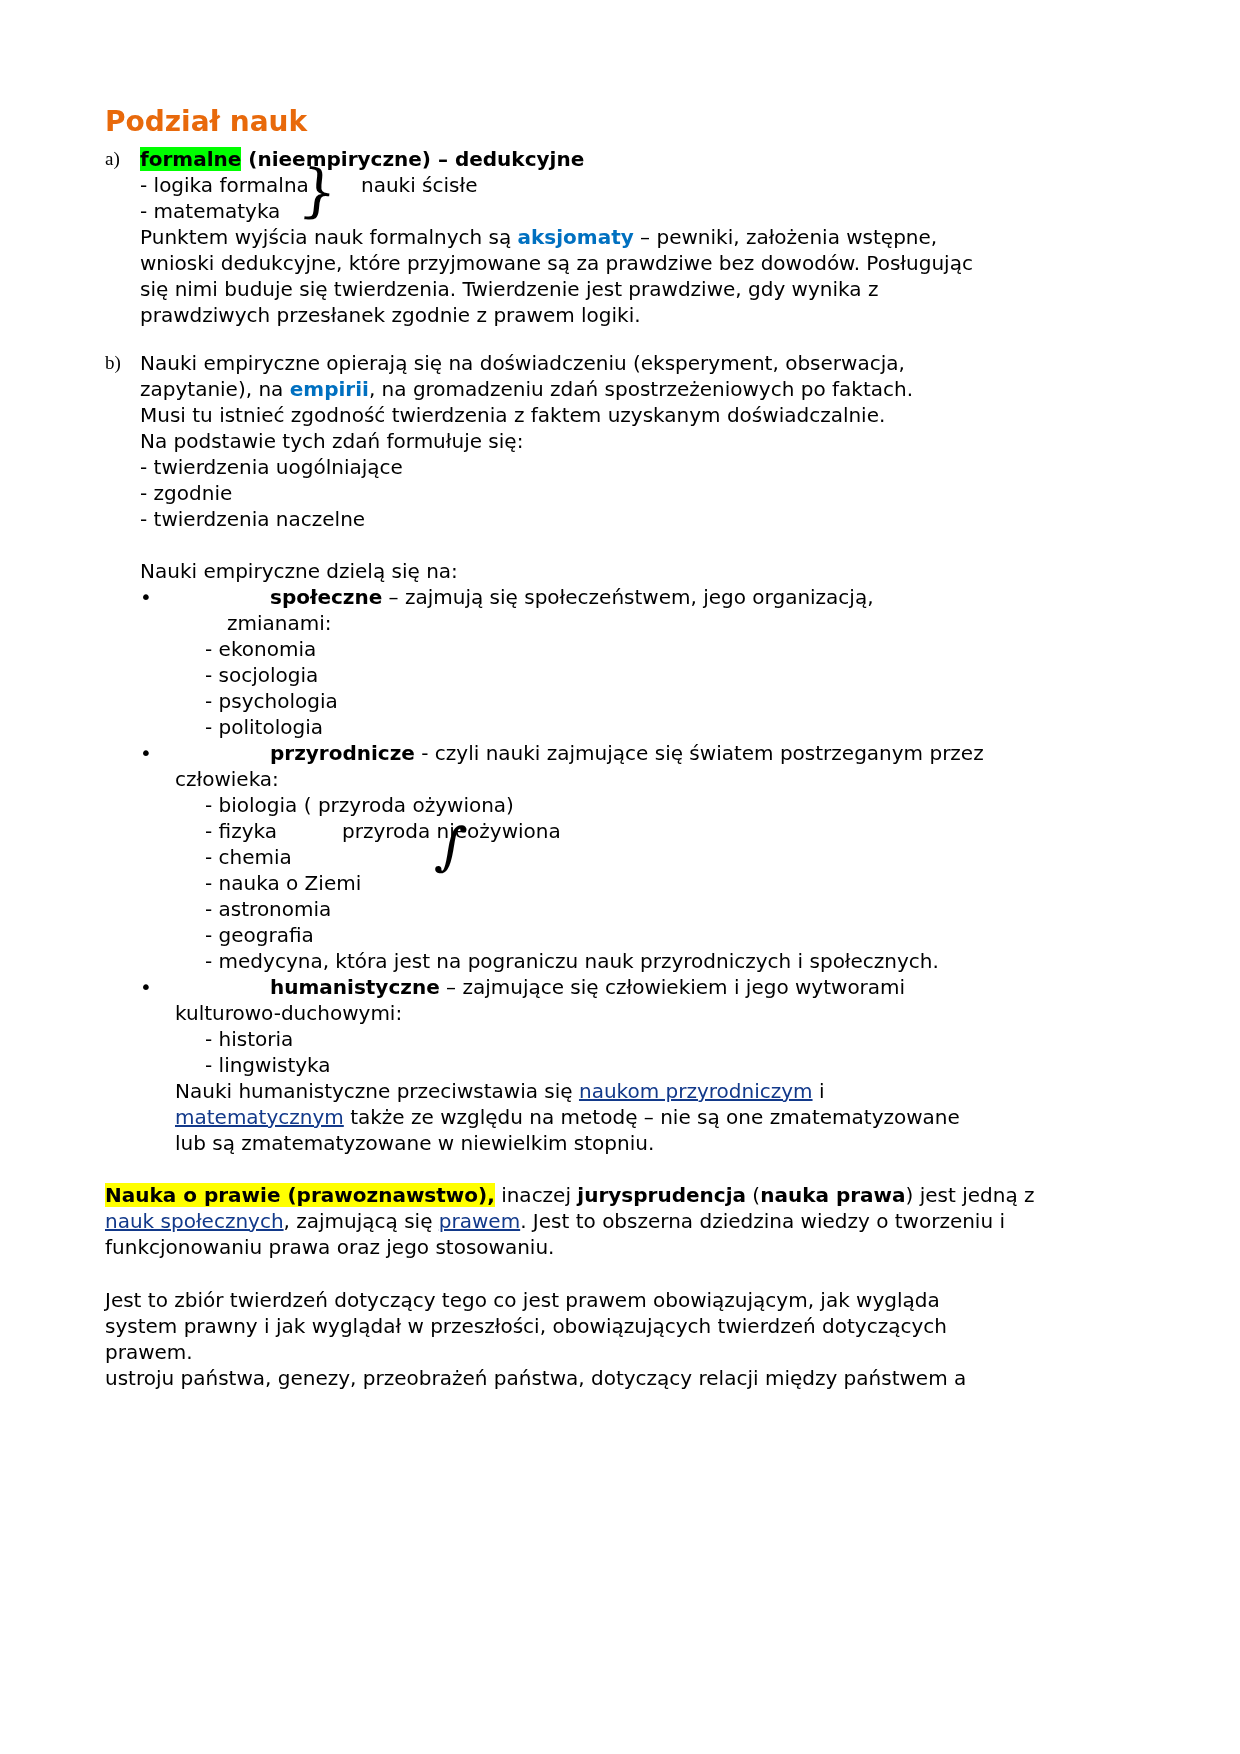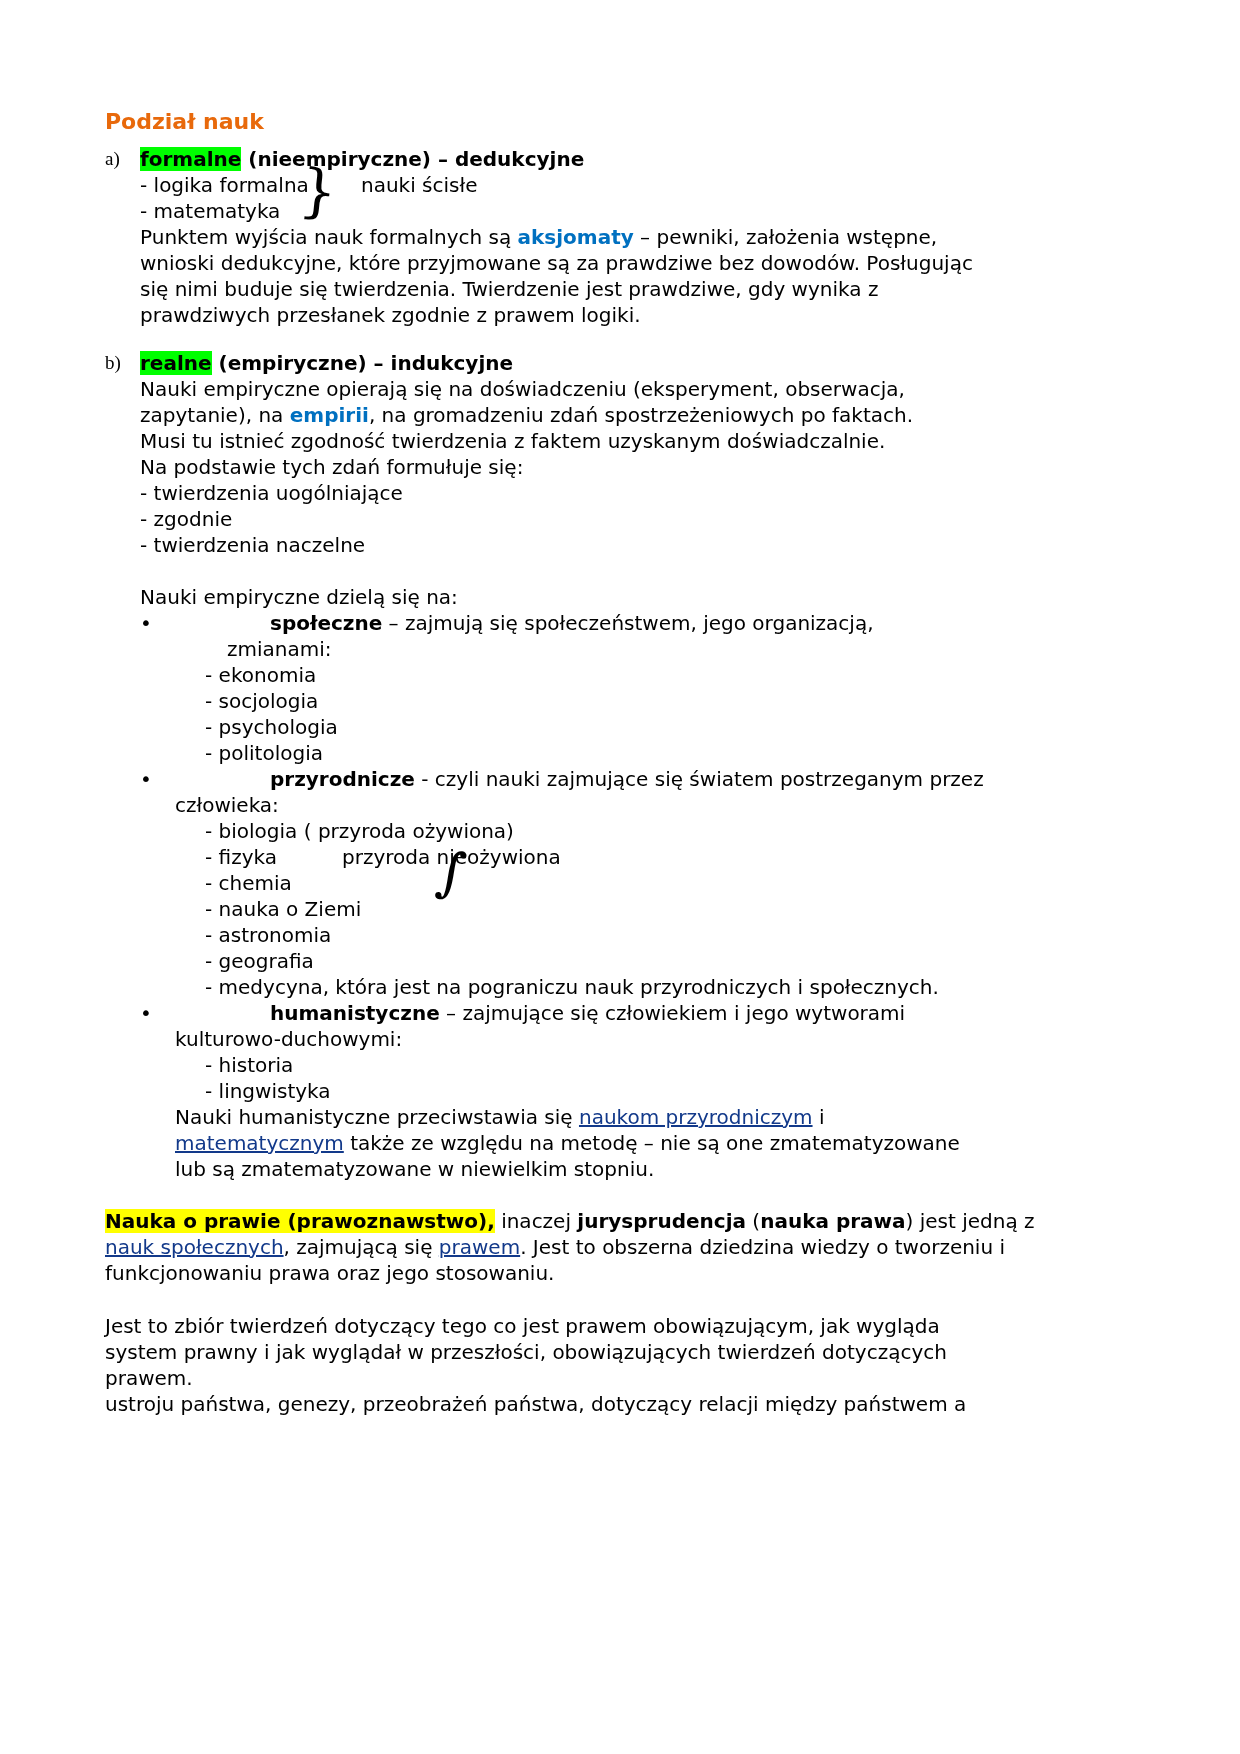--- a/index.html
+++ b/index.html
@@ -3,21 +3,21 @@
 <meta charset="utf-8">
 <style>
   * { margin:0; padding:0; box-sizing:border-box; }
   html,body { background:#ffffff; }
   body {
     width:1240px; height:1754px; overflow:hidden;
     font-family:"DejaVu Sans","Liberation Sans",sans-serif;
     font-size:20px; line-height:26px; color:#000;
   }
   .page { padding:104px 105px 0 105px; }
-  h1.title { color:#E8690B; font-size:22px; line-height:36px; font-weight:bold; margin-bottom:6px;
+  h1.title { color:#E8690B; font-size:28px; line-height:36px; font-weight:bold; margin-bottom:6px;
              font-family:"DejaVu Sans","Liberation Sans",sans-serif; }
   .section { display:flex; }
   .section.b { margin-top:22px; }
   .marker { width:35px; flex:none; font-family:"Liberation Serif","DejaVu Serif",serif; font-size:19px; }
   .content { flex:1; }
   .ln { white-space:nowrap; }
   .bold { font-weight:bold; }
   .hl-green { background:#00FF00; }
   .hl-yellow { background:#FFFF00; }
   .term { color:#0070C0; font-weight:bold; }
@@ -58,21 +58,20 @@
       <div class="ln"><span>Punktem wyjścia nauk formalnych są </span><span class="term">aksjomaty</span><span> – pewniki, założenia wstępne,</span></div>
       <div class="ln">wnioski dedukcyjne, które przyjmowane są za prawdziwe bez dowodów. Posługując</div>
       <div class="ln">się nimi buduje się twierdzenia. Twierdzenie jest prawdziwe, gdy wynika z</div>
       <div class="ln">prawdziwych przesłanek zgodnie z prawem logiki.</div>
     </div>
   </div>
 
   <div class="section b">
     <span class="marker">b)</span>
     <div class="content">
-      <div class="ln"><span class="hl-green bold">realne</span><span class="bold"> (empiryczne) – indukcyjne</span></div>
       <div class="ln">Nauki empiryczne opierają się na doświadczeniu (eksperyment, obserwacja,</div>
       <div class="ln"><span>zapytanie), na </span><span class="term">empirii</span><span>, na gromadzeniu zdań spostrzeżeniowych po faktach.</span></div>
       <div class="ln">Musi tu istnieć zgodność twierdzenia z faktem uzyskanym doświadczalnie.</div>
       <div class="ln">Na podstawie tych zdań  formułuje się:</div>
       <div class="ln">- twierdzenia uogólniające</div>
       <div class="ln">- zgodnie</div>
       <div class="ln">- twierdzenia naczelne</div>
       <div class="ln intro">Nauki empiryczne dzielą się na:</div>
 
       <div class="bullet-block">

